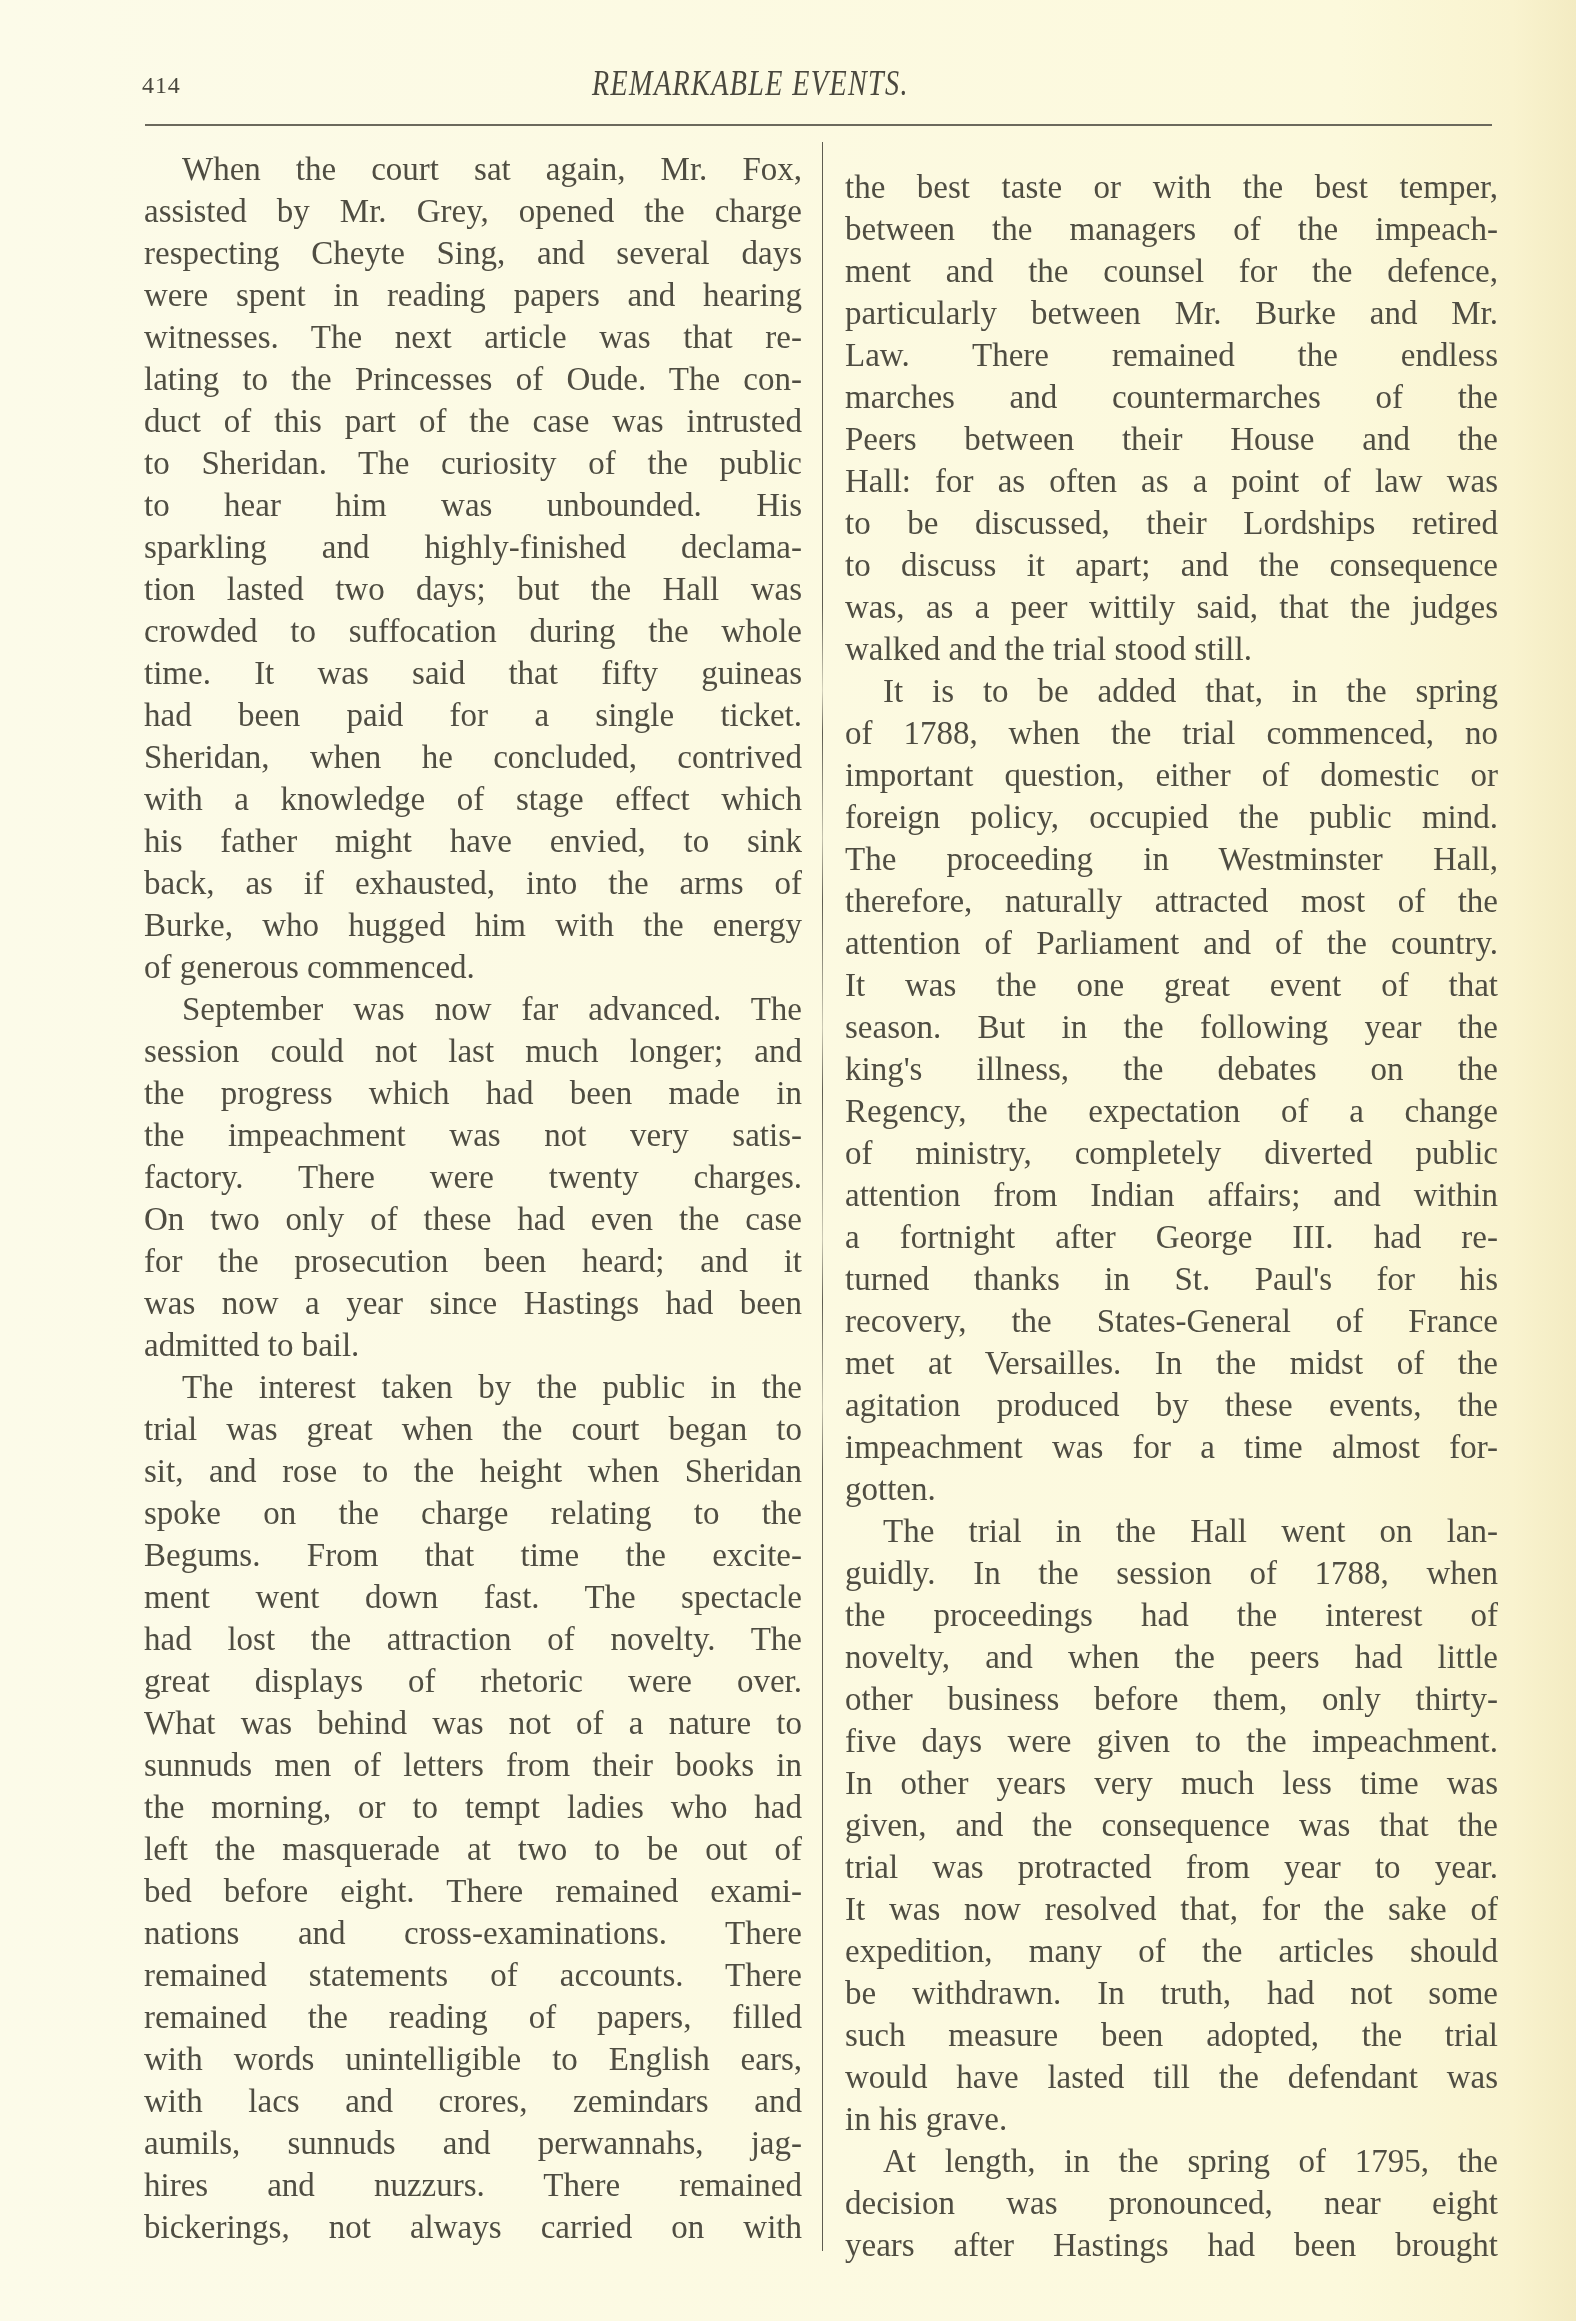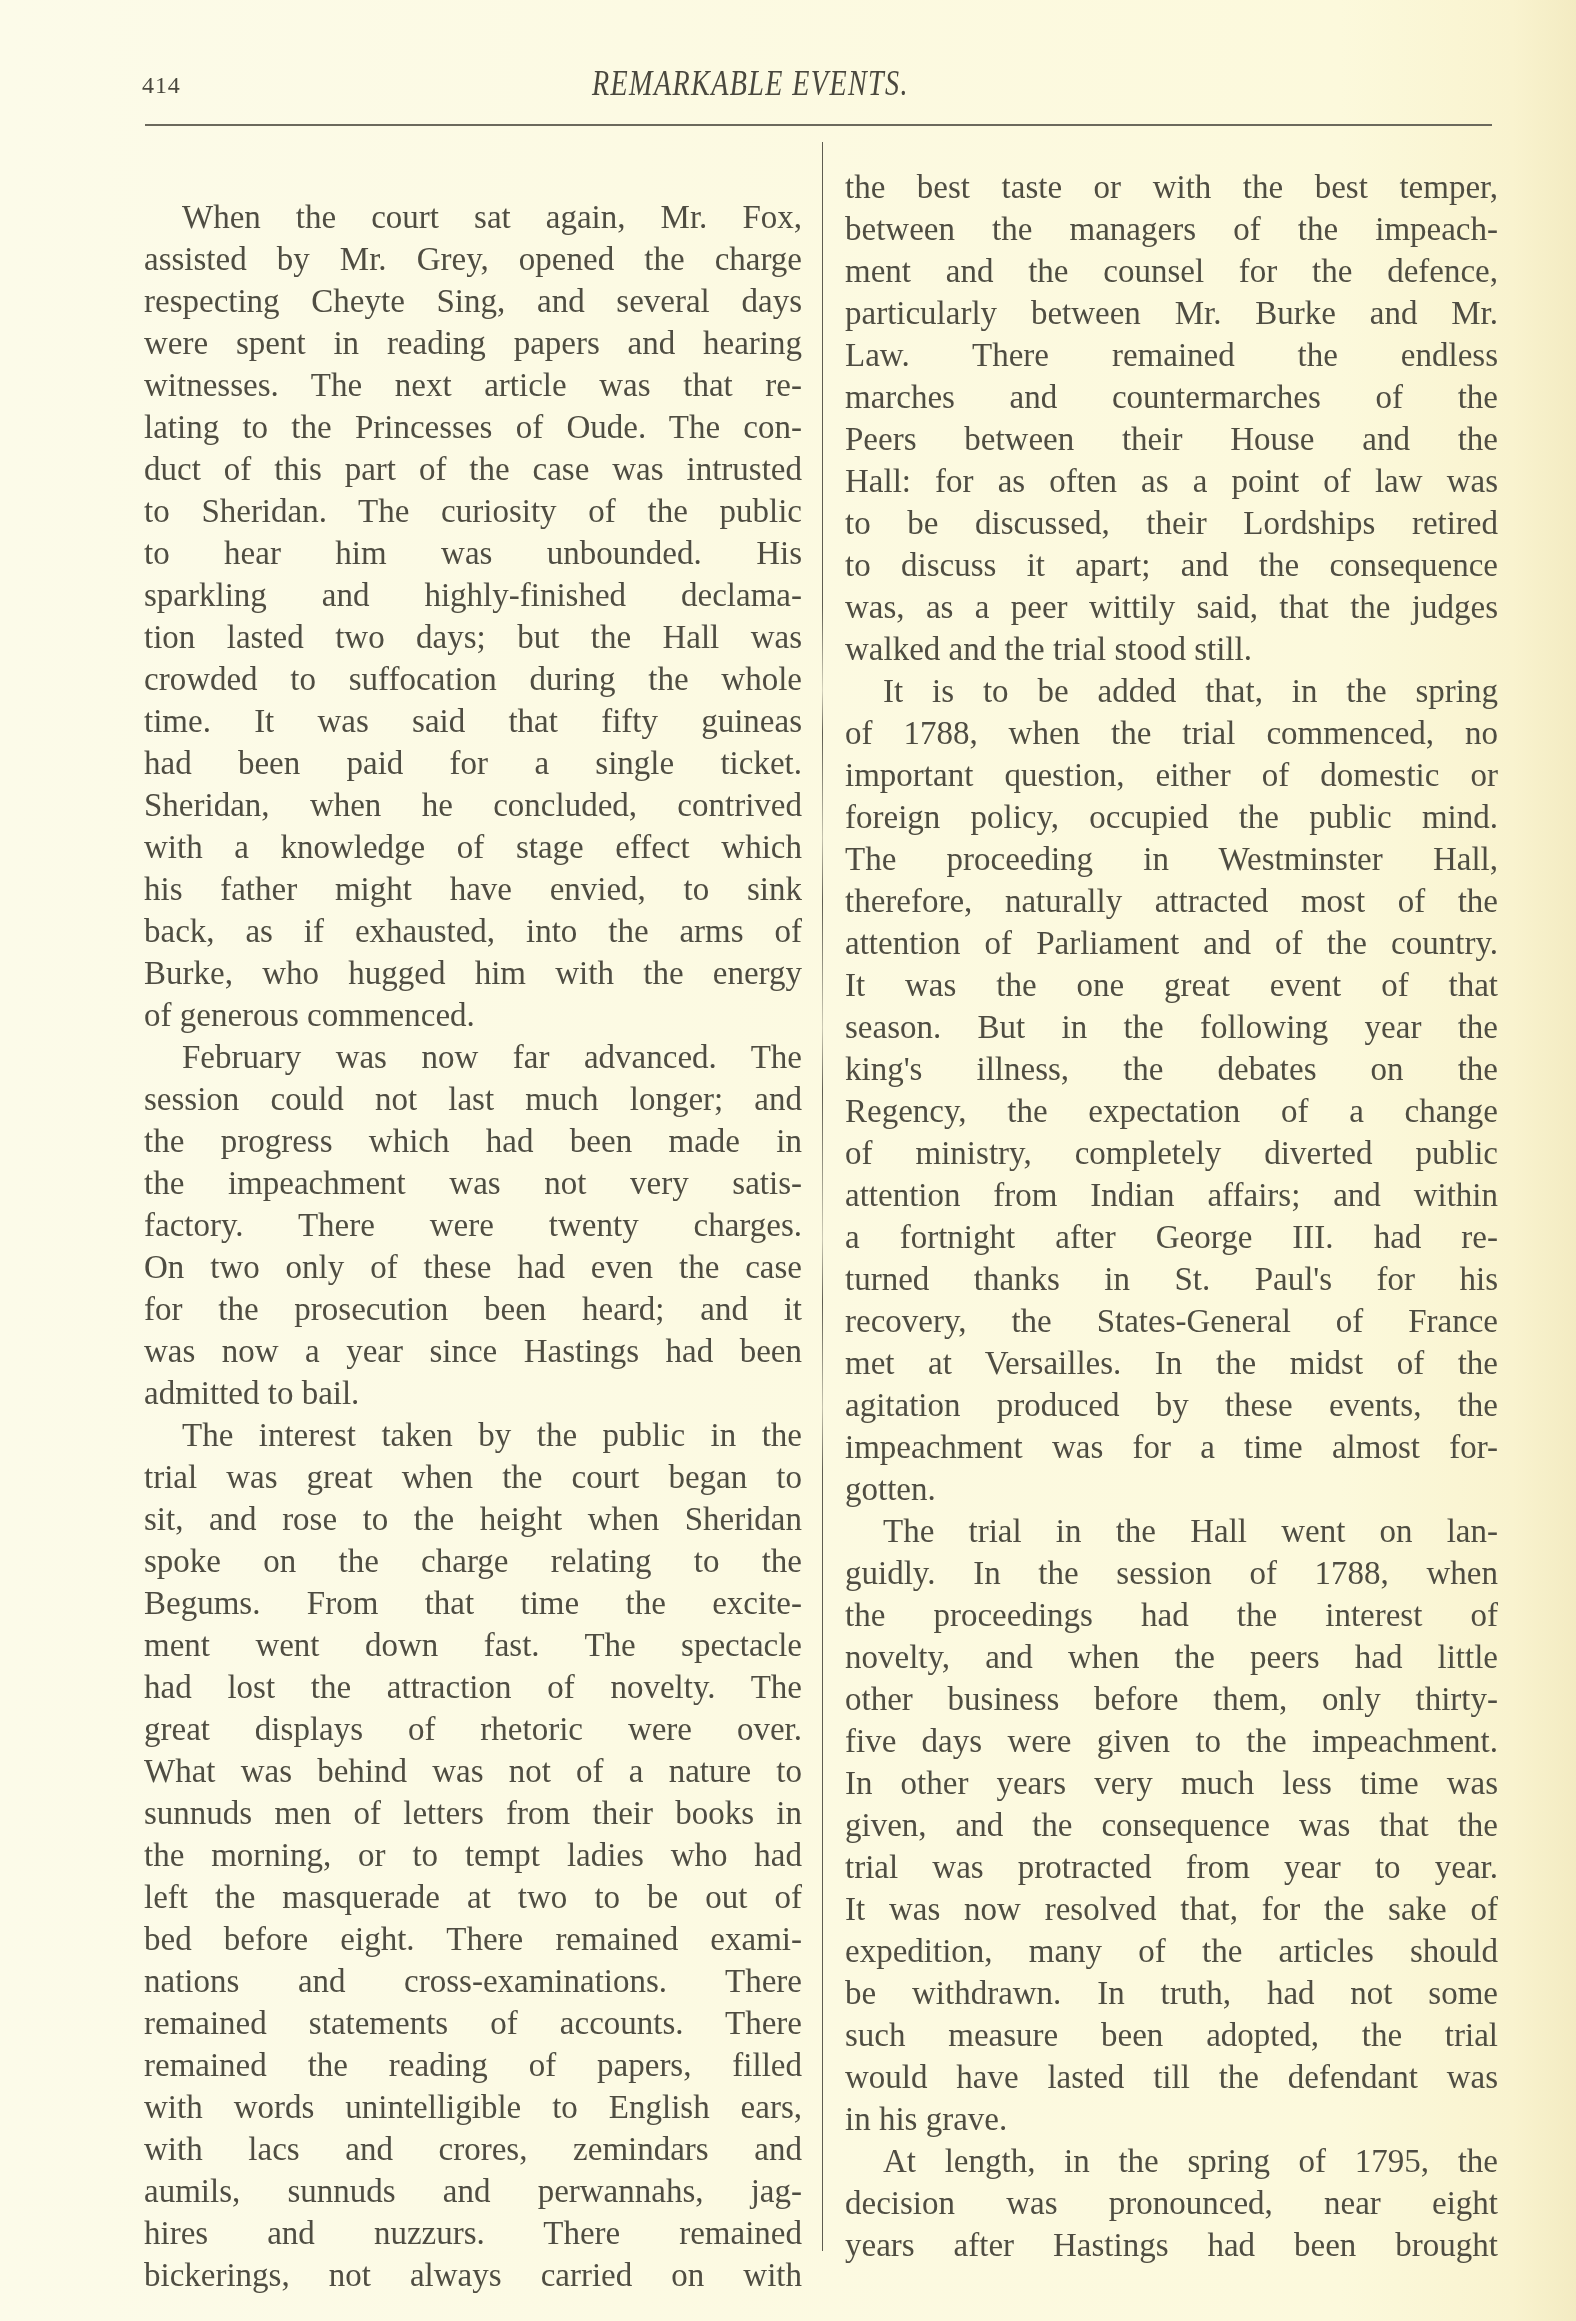--- a/index.html
+++ b/index.html
@@ -55,21 +55,21 @@
     background: linear-gradient(180deg,
       #5e5c50 0%, #5e5c50 22%,
       rgba(94,92,80,0.25) 26%, #5e5c50 28%, rgba(94,92,80,0.35) 33%, #5e5c50 36%,
       rgba(94,92,80,0.3) 42%, #5e5c50 45%, rgba(94,92,80,0.3) 52%, #5e5c50 55%,
       rgba(94,92,80,0.35) 60%, #5e5c50 63%, #5e5c50 100%);
   }
   .column {
     position: absolute;
     top: 148px;
   }
-  .col-left { left: 144px; width: 658px; margin-top: 48px; }
+  .col-left { left: 144px; width: 658px; }
   .col-right { left: 845px; width: 653px; margin-top: 18px; }
   .line {
     height: 42px;
     line-height: 42px;
     font-size: 33px;
     white-space: nowrap;
     text-align: justify;
     text-align-last: justify;
     overflow: visible;
   }
@@ -99,21 +99,21 @@
     <div class="line">tion lasted two days; but the Hall was</div>
     <div class="line">crowded to suffocation during the whole</div>
     <div class="line">time.  It was said that fifty guineas</div>
     <div class="line">had been paid for a single ticket.</div>
     <div class="line">Sheridan, when he concluded, contrived</div>
     <div class="line">with a knowledge of stage effect which</div>
     <div class="line">his father might have envied, to sink</div>
     <div class="line">back, as if exhausted, into the arms of</div>
     <div class="line">Burke, who hugged him with the energy</div>
     <div class="line last">of generous commenced.</div>
-    <div class="line indent">February was now far advanced.  The</div>
+    <div class="line indent">September was now far advanced.  The</div>
     <div class="line">session could not last much longer; and</div>
     <div class="line">the progress which had been made in</div>
     <div class="line">the impeachment was not very satis-</div>
     <div class="line">factory.  There were twenty charges.</div>
     <div class="line">On two only of these had even the case</div>
     <div class="line">for the prosecution been heard; and it</div>
     <div class="line">was now a year since Hastings had been</div>
     <div class="line last">admitted to bail.</div>
     <div class="line indent">The interest taken by the public in the</div>
     <div class="line">trial was great when the court began to</div>

